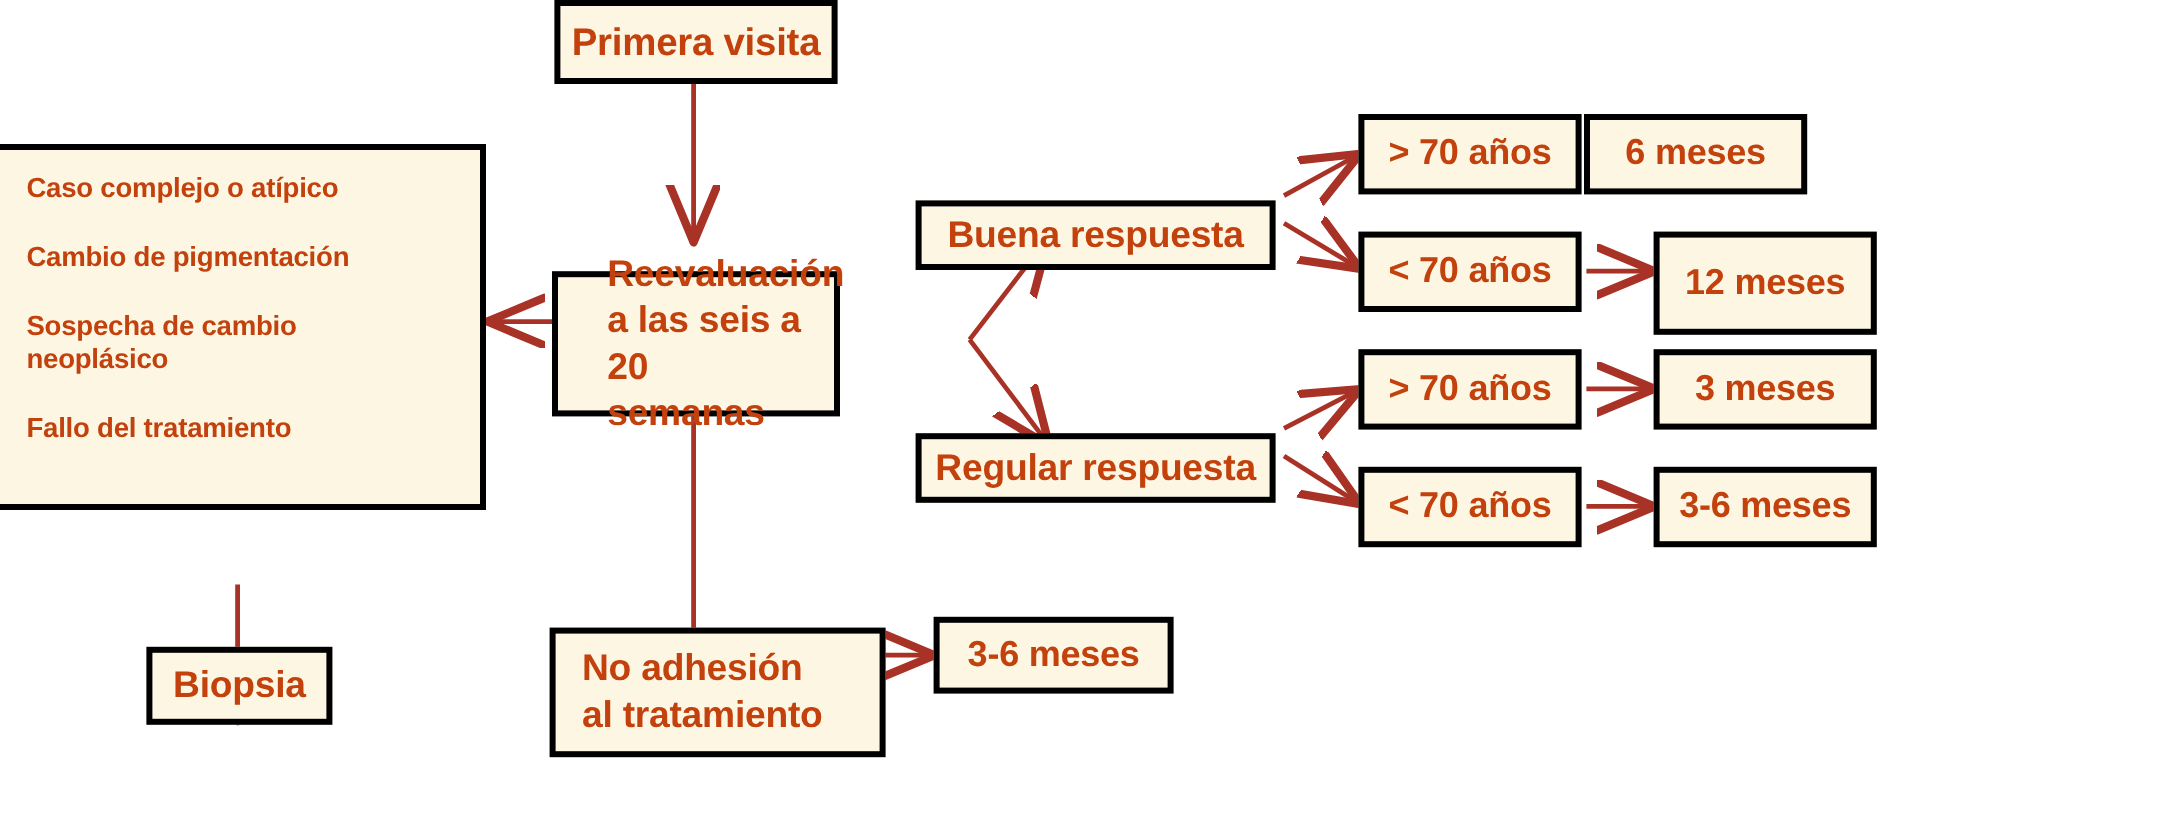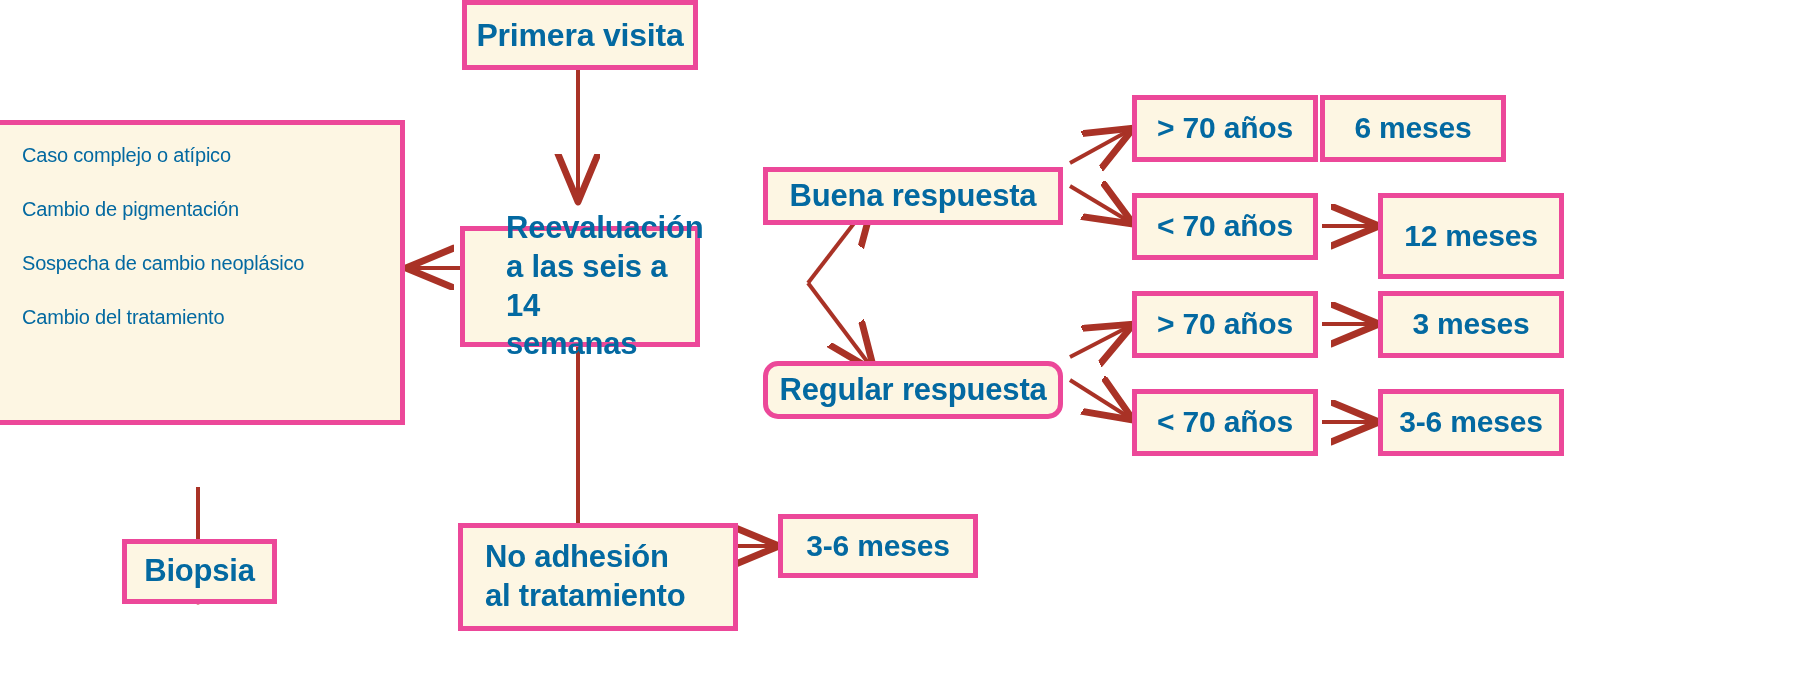--- a/index.html
+++ b/index.html
@@ -22,47 +22,47 @@
     left: 0;
     top: 0;
     width: 1800px;
     height: 691px;
     pointer-events: none;
   }
   .node {
     position: absolute;
     box-sizing: border-box;
     background: #fdf6e3;
-    border: 5px solid #ec4899;
+    border: 5px solid #000000;
     display: flex;
     flex-direction: column;
     justify-content: center;
-    color: #0369a1;
+    color: #c2410c;
     font-weight: 700;
     letter-spacing: -0.2px;
     z-index: 2;
   }
   .node.center  { align-items: center; text-align: center; }
   .node.leftpad { align-items: flex-start; text-align: left; padding-left: 22px; }
   .node .line { display: block; }
   .f30 { font-size: 30px; line-height: 1.22; }
   .f31 { font-size: 31px; line-height: 1.25; margin-top: 20px; }
   .f32 { font-size: 32px; line-height: 1.20; }
 
   
   #node-criteria {
     padding-left: 22px;
     padding-right: 10px;
     justify-content: flex-start;
     padding-top: 18px;
   }
   #node-criteria .crit {
-    font-size: 20px;
+    font-size: 23px;
     line-height: 1.20;
-    font-weight: 400;
+    font-weight: 700;
     margin-bottom: 30px;
   }
   #node-criteria .crit:last-child { margin-bottom: 0; }
 </style>
 </head>
 <body>
 
 <div id="canvas">
 
   <svg class="edges" viewBox="0 0 1800 691" xmlns="http://www.w3.org/2000/svg">
@@ -103,38 +103,38 @@
   </svg>
 
   <div class="node center f32" style="left:462px; top:0px; width:236px; height:70px;">
     <span class="line">Primera visita</span>
   </div>
 
   <div class="node" id="node-criteria" style="left:-5px; top:120px; width:410px; height:305px;">
     <span class="crit">Caso complejo o atípico</span>
     <span class="crit">Cambio de pigmentación</span>
     <span class="crit" style="max-width:330px;">Sospecha de cambio neoplásico</span>
-    <span class="crit">Cambio del tratamiento</span>
+    <span class="crit">Fallo del tratamiento</span>
   </div>
 
   <div class="node center f31" style="left:122px; top:519px; width:155px; height:65px;">
     <span class="line">Biopsia</span>
   </div>
 
   <div class="node leftpad f31" style="left:460px; top:206px; width:240px; height:121px;padding-left:41px;">
     <span class="line">Reevaluación</span>
-    <span class="line">a las seis a 14</span>
+    <span class="line">a las seis a 20</span>
     <span class="line">semanas</span>
   </div>
 
   <div class="node center f31" style="left:763px; top:147px; width:300px; height:58px;">
     <span class="line">Buena respuesta</span>
   </div>
 
-  <div class="node center f31" style="left:763px; top:341px; width:300px; height:58px;border-radius:15px;">
+  <div class="node center f31" style="left:763px; top:341px; width:300px; height:58px;">
     <span class="line">Regular respuesta</span>
   </div>
 
   <div class="node leftpad f31" style="left:458px; top:503px; width:280px; height:108px;">
     <span class="line">No adhesión</span>
     <span class="line">al tratamiento</span>
   </div>
 
   <div class="node center f30" style="left:1132px; top:95px; width:186px; height:67px;">
     <span class="line">&gt; 70 años</span>

